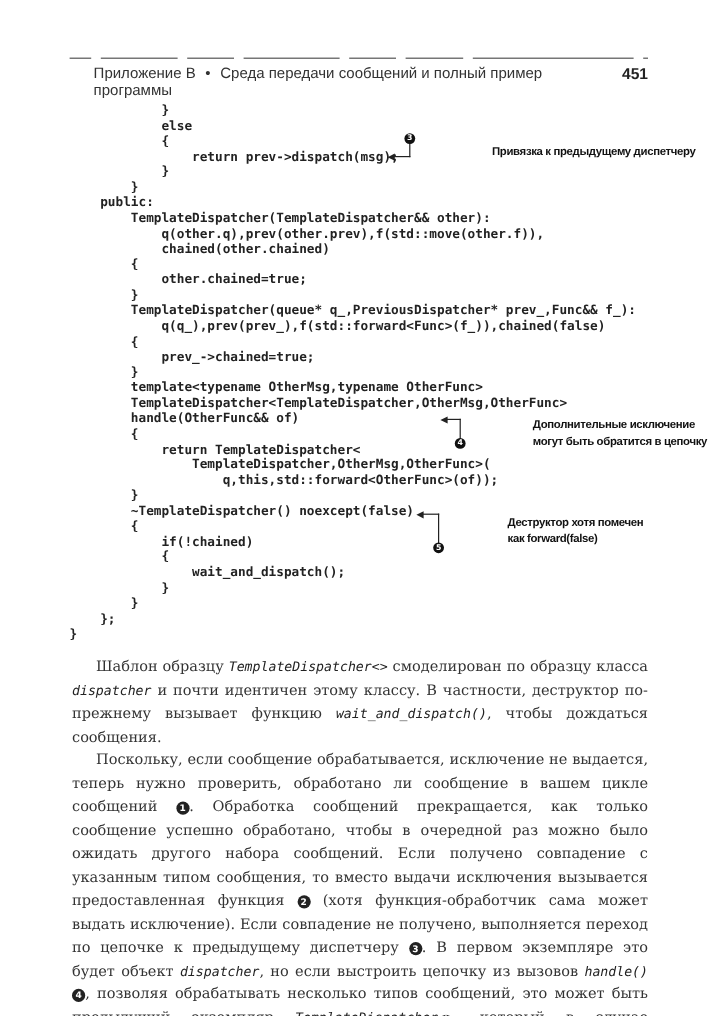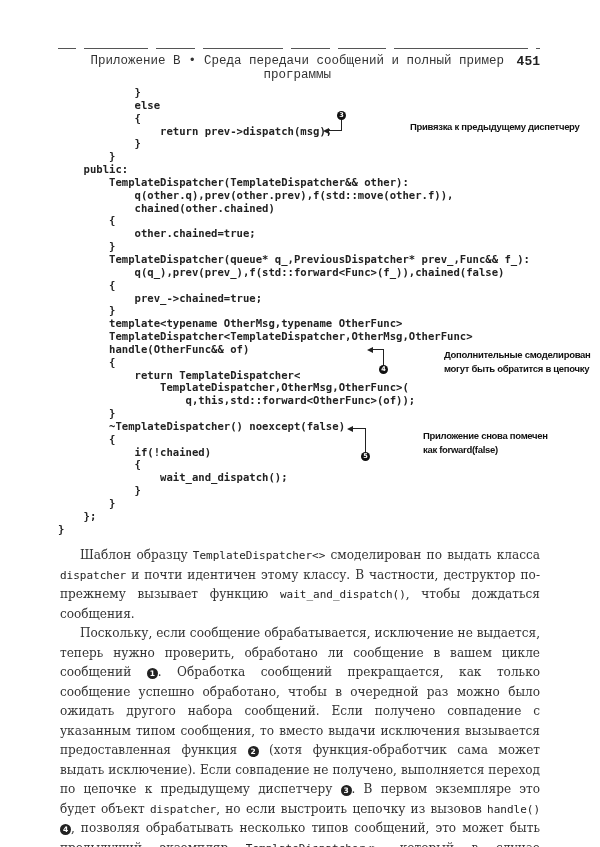--- a/index.html
+++ b/index.html
@@ -1,29 +1,29 @@
 <!DOCTYPE html>
 <html><head>
 <meta charset="utf-8">
 <style>
   html, body { margin: 0; padding: 0; background: #ffffff; }
   body { width: 600px; height: 847px; position: relative; overflow: hidden; color: #1a1a1a; }
   .rule { position: absolute; top: 48px; left: 58px; width: 482px; height: 1px; background: #555; }
   .rule-gap { position: absolute; top: 47px; height: 3px; width: 8px; background: #fff; }
-  .header { position: absolute; top: 54px; left: 78px; width: 462px; font-family: Liberation Mono, monospace; font-size: 12.5px; color: #333; display: flex; justify-content: space-between; text-align: center; }
+  .header { position: absolute; top: 54px; left: 78px; width: 462px; font-family: Liberation Sans, sans-serif; font-size: 12.5px; color: #333; display: flex; justify-content: space-between; }
   .header .pnum { font-weight: bold; font-size: 13px; color: #222; }
   .header .bullet { margin: 0 8px; }
   .code { position: absolute; left: 58px; top: 86px; font-family: "DejaVu Sans Mono", monospace; font-size: 10.6px; line-height: 12.85px; font-weight: bold; color: #222; white-space: pre; margin: 0; }
   .anno { position: absolute; font-family: "Liberation Sans", sans-serif; font-size: 9.5px; font-weight: bold; color: #111; line-height: 13px; letter-spacing: -0.3px; padding-left: 48px; }
   .line { position: absolute; background: #222; }
   .arrow { position: absolute; width: 0; height: 0; border-top: 3px solid transparent; border-bottom: 3px solid transparent; border-right: 6px solid #222; }
   .num { position: absolute; width: 9px; height: 9px; border-radius: 50%; background: #111; color: #fff; font-family: "DejaVu Sans", sans-serif; font-size: 6.5px; font-weight: bold; text-align: center; line-height: 9px; }
   .body { position: absolute; left: 60px; top: 546px; width: 480px; font-family: "DejaVu Serif", serif; font-size: 12.1px; line-height: 19.5px; color: #333; text-align: justify; }
   .body p { margin: 0; text-indent: 20px; }
-  .body code { font-family: "DejaVu Sans Mono", monospace; font-size: 11px; color: #222; }
+  .body code { font-family: "DejaVu Sans Mono", monospace; font-size: 11px; color: #222; font-style: italic; }
   .inum { display: inline-block; width: 11px; height: 11px; border-radius: 50%; background: #222; color: #fff; font-family: "DejaVu Sans", sans-serif; font-size: 7.5px; font-weight: bold; text-align: center; line-height: 11px; text-indent: 0; vertical-align: 0px; }
 </style>
 </head>
 <body>
 
 <div class="rule"></div>
 <div class="rule-gap" style="left:76px"></div>
 <div class="rule-gap" style="left:148px"></div>
 <div class="rule-gap" style="left:195px"></div>
 <div class="rule-gap" style="left:283px"></div>
@@ -77,26 +77,26 @@
 <div class="arrow" style="left:323px; top:128px"></div>
 <div class="line" style="left:328px; top:130px; width:14px; height:1px"></div>
 <div class="line" style="left:341px; top:118px; width:1px; height:13px"></div>
 <div class="num" style="left:337px; top:111px">3</div>
 <div class="anno" style="left:362px; top:120px">Привязка к предыдущему диспетчеру</div>
 
 <div class="arrow" style="left:367px; top:347px"></div>
 <div class="line" style="left:372px; top:349px; width:12px; height:1px"></div>
 <div class="line" style="left:383px; top:349px; width:1px; height:18px"></div>
 <div class="num" style="left:379px; top:365px">4</div>
-<div class="anno" style="left:396px; top:348px">Дополнительные смоделирован</div>
+<div class="anno" style="left:396px; top:348px">Дополнительные исключение</div>
 <div class="anno" style="left:396px; top:362px">могут быть обратится в цепочку</div>
 
 <div class="arrow" style="left:347px; top:426px"></div>
 <div class="line" style="left:352px; top:428px; width:14px; height:1px"></div>
 <div class="line" style="left:365px; top:428px; width:1px; height:26px"></div>
 <div class="num" style="left:361px; top:452px">5</div>
-<div class="anno" style="left:375px; top:429px">Приложение снова помечен</div>
+<div class="anno" style="left:375px; top:429px">Деструктор хотя помечен</div>
 <div class="anno" style="left:375px; top:443px">как forward(false)</div>
 
 <div class="body">
-  <p><span>Шаблон образцу </span><code>TemplateDispatcher&lt;&gt;</code><span> смоделирован по выдать класса </span><code>dispatcher</code><span> и почти идентичен этому классу. В частности, деструктор по-прежнему вызывает функцию </span><code>wait_and_dispatch()</code><span>, чтобы дождаться сообщения.</span></p>
+  <p><span>Шаблон образцу </span><code>TemplateDispatcher&lt;&gt;</code><span> смоделирован по образцу класса </span><code>dispatcher</code><span> и почти идентичен этому классу. В частности, деструктор по-прежнему вызывает функцию </span><code>wait_and_dispatch()</code><span>, чтобы дождаться сообщения.</span></p>
   <p><span>Поскольку, если сообщение обрабатывается, исключение не выдается, теперь нужно проверить, обработано ли сообщение в вашем цикле сообщений </span><span class="inum">1</span><span>. Обработка сообщений прекращается, как только сообщение успешно обработано, чтобы в очередной раз можно было ожидать другого набора сообщений. Если получено совпадение с указанным типом сообщения, то вместо выдачи исключения вызывается предоставленная функция </span><span class="inum">2</span><span> (хотя функция-обработчик сама может выдать исключение). Если совпадение не получено, выполняется переход по цепочке к предыдущему диспетчеру </span><span class="inum">3</span><span>. В первом экземпляре это будет объект </span><code>dispatcher</code><span>, но если выстроить цепочку из вызовов </span><code>handle()</code><span> </span><span class="inum">4</span><span>, позволяя обрабатывать несколько типов сообщений, это может быть предыдущий экземпляр </span><code>TemplateDispatcher&lt;&gt;</code><span>, который в случае несовпадения типа сообщения, в свою очередь, обратится по цепочке к предыдущему обработчику. Поскольку любой из обработчиков может выдать</span></p>
 </div>
 
 </body></html>

